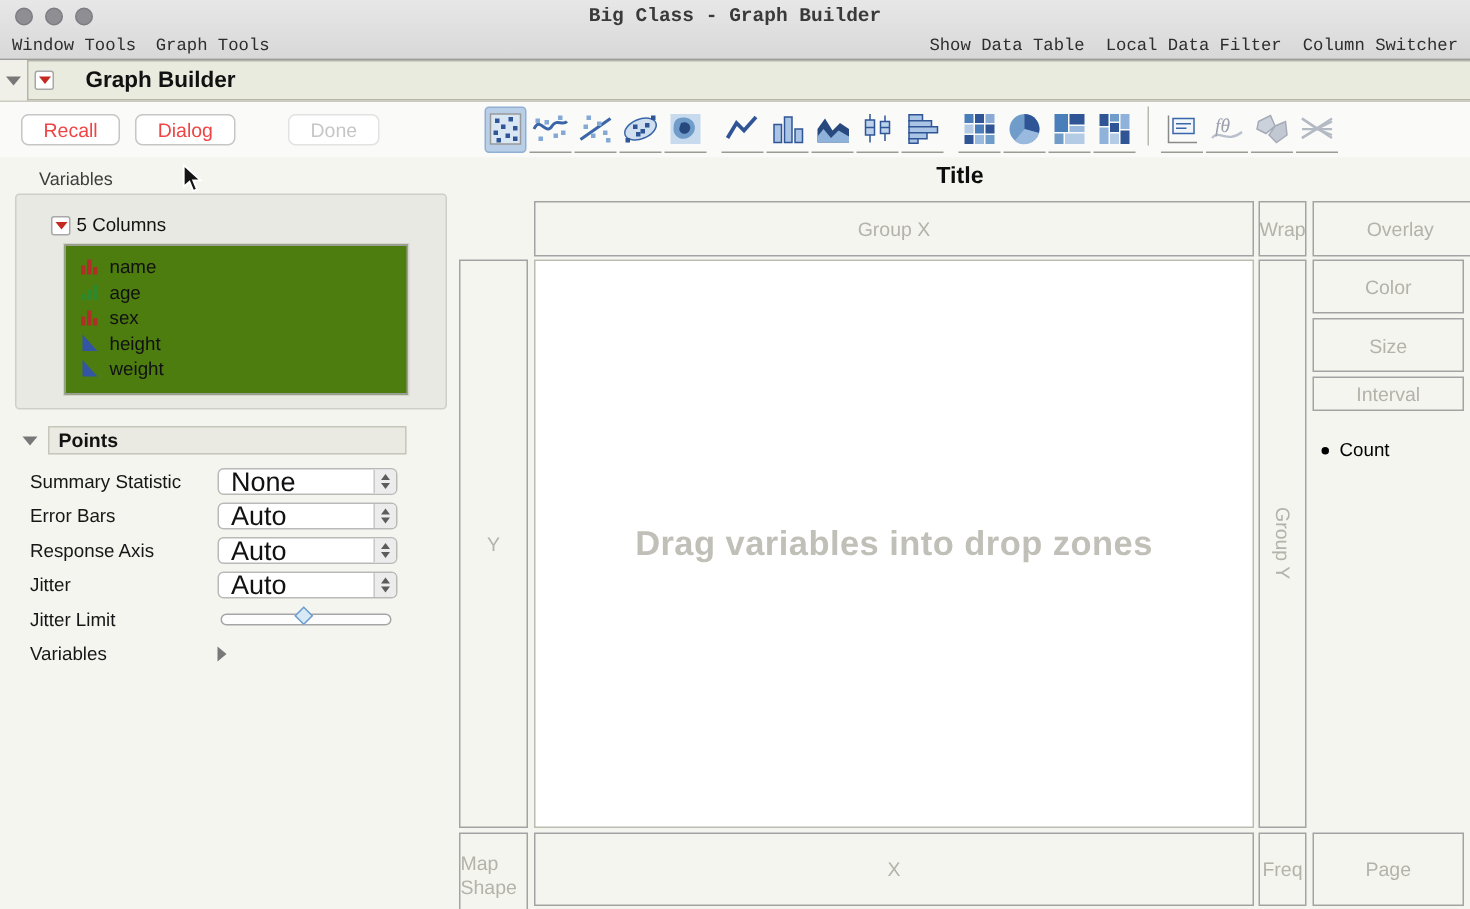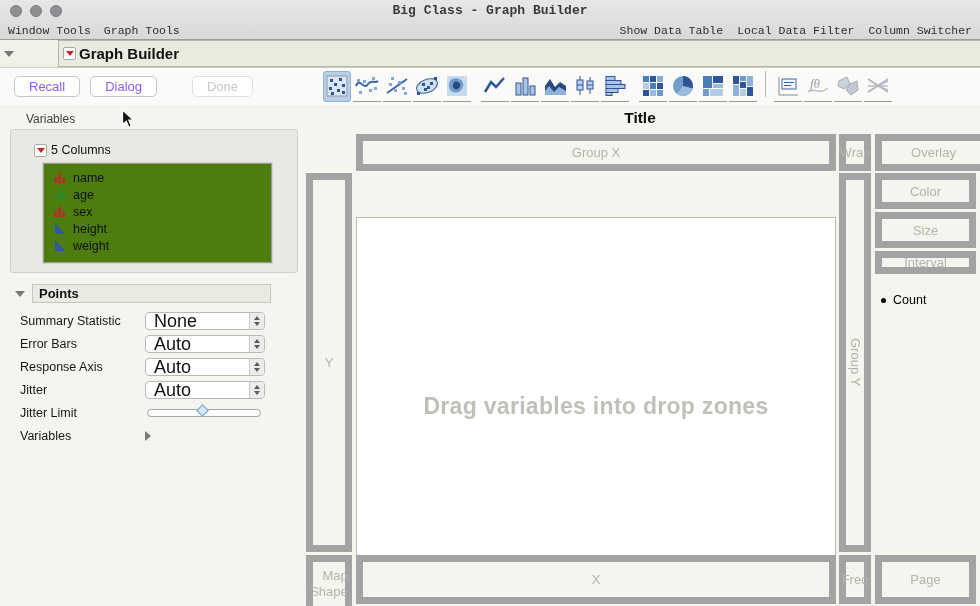--- a/index.html
+++ b/index.html
@@ -16,28 +16,28 @@
   .menurow { display:flex; align-items:center; height:17px; font-size:11.5px; color:#2e2e2e; padding:0 8px; }
   .menu-left { display:flex; gap:13px; }
   .menu-right { margin-left:auto; display:flex; gap:14px; }
   .menu-item { cursor:default; }
 
   
   .gb-header { height:28px; display:flex; align-items:stretch; background:#f0f0e8; border-bottom:1px solid #cccbc0; }
   .gb-disc { width:18px; display:flex; align-items:center; justify-content:center; }
   .disc-down { width:0; height:0; border-left:5px solid transparent; border-right:5px solid transparent; border-top:6px solid #787878; }
   .disc-right { width:0; height:0; border-top:5px solid transparent; border-bottom:5px solid transparent; border-left:6px solid #787878; }
-  .gb-box { flex:1; background:#e9ebdf; border:1px solid #b5b5aa; border-right:none; display:flex; align-items:center; padding-left:4px; gap:3px;margin-left:40px; }
+  .gb-box { flex:1; background:#e9ebdf; border:1px solid #b5b5aa; border-right:none; display:flex; align-items:center; padding-left:4px; gap:21px; }
   .rtri { width:13px; height:13px; background:#fff; border:1px solid #a8a8a8; border-radius:2px; display:inline-flex; align-items:center; justify-content:center; flex:none; }
   .rtri i { width:0; height:0; border-left:4px solid transparent; border-right:4px solid transparent; border-top:5px solid #c22a22; }
   .gb-title { font-size:15px; font-weight:bold; color:#111; }
 
   
   .toolbar { height:37px; background:#fafaf8; display:flex; align-items:center; }
-  .btn { margin-left:10px; height:21px; padding:0 14px; background:#fff; border:1px solid #c6c6c6; border-radius:5px; font-size:13px; color:#8b5cf6; display:flex; align-items:center; }
+  .btn { margin-left:10px; height:21px; padding:0 14px; background:#fff; border:1px solid #c6c6c6; border-radius:5px; font-size:13px; color:#ef4444; display:flex; align-items:center; }
   .btn:first-child { margin-left:14px; }
   .btn.disabled { color:#c6c6c6; border-color:#e2e2e2;margin-left:35px; }
   .tb-icons { margin-left:70px; display:flex; align-items:flex-start; height:32px; }
   .ticon { width:28px; height:31px; display:flex; align-items:center; justify-content:center; border-bottom:1px solid #9b9b93; margin-right:2px; }
   .ticon.sel { background:#b9cfe7; border:1px solid #8fb0d4; border-radius:3px; }
   .gap { margin-left:8px; }
   .tb-sep { width:1px; height:26px; background:#b9b9b1; margin:0 8px 0 6px; align-self:flex-start; }
 
   
   .content { display:flex; height:501px; background:#f5f5f0; }
@@ -59,31 +59,31 @@
   .dd-value { flex:1; font-size:18px; color:#111; padding-left:8px; line-height:16px; }
   .dd-step { width:15px; background:#ececec; border-left:1px solid #c9c9c9; display:flex; flex-direction:column; align-items:center; justify-content:center; gap:2px; }
   .tri-up { width:0; height:0; border-left:3px solid transparent; border-right:3px solid transparent; border-bottom:4px solid #5c5c5c; }
   .tri-dn { width:0; height:0; border-left:3px solid transparent; border-right:3px solid transparent; border-top:4px solid #5c5c5c; }
   .slider { position:relative; width:114px; height:8px; background:#fdfdfd; border:1px solid #a5a5a5; border-radius:4px; margin-left:2px; }
   .thumb { position:absolute; left:50%; top:50%; width:9px; height:9px; margin:-6.5px 0 0 -6.5px; background:#d7e8f7; border:1.5px solid #6d9cc8; transform:rotate(45deg); }
 
   
   .graph { position:relative; flex:1; }
   .g-title { position:absolute; top:4px; left:0; right:0; text-align:center; font-size:15.5px; font-weight:bold; color:#0d0d0d; }
-  .zone { position:absolute; border:7px solid #a3a3a3; background:#f5f5f0; color:#b3b3aa; font-size:13px; display:flex; align-items:center; justify-content:center; text-align:right; }
+  .zone { position:absolute; border:1px solid #a3a3a3; background:#f5f5f0; color:#b3b3aa; font-size:13px; display:flex; align-items:center; justify-content:center; text-align:left; }
   .z-group-x { left:56px; top:29px; width:480px; height:37px; }
   .z-wrap    { left:539px; top:29px; width:32px; height:37px; }
   .z-overlay { left:575px; top:29px; width:117px; height:37px; }
   .z-color   { left:575px; top:68px; width:101px; height:36px; }
   .z-size    { left:575px; top:107px; width:101px; height:36px; }
   .z-interval{ left:575px; top:146px; width:101px; height:23px; }
   .z-y       { left:6px; top:68px; width:46px; height:379px; }
   .z-group-y { left:539px; top:68px; width:32px; height:379px; }
   .z-group-y span { writing-mode:vertical-rl; }
-  .plot      { position:absolute; left:56px; top:68px; width:480px; height:379px; background:#fff; border:1px solid #bcbcb1; display:flex; align-items:center; justify-content:center;margin-top:44px; }
+  .plot      { position:absolute; left:56px; top:68px; width:480px; height:379px; background:#fff; border:1px solid #bcbcb1; display:flex; align-items:center; justify-content:center; }
   .placeholder { font-size:23px; font-weight:bold; color:#c0c0b8; letter-spacing:.3px; }
   .z-map-shape { left:6px; top:450px; width:46px; height:58px; line-height:1.25; }
   .z-x       { left:56px; top:450px; width:480px; height:49px; }
   .z-freq    { left:539px; top:450px; width:32px; height:49px; }
   .z-page    { left:575px; top:450px; width:101px; height:49px; }
   .count-row { position:absolute; left:581px; top:188px; display:flex; align-items:center; gap:7px; font-size:12.5px; color:#000; }
   .bullet { width:5px; height:5px; border-radius:50%; background:#000; }
 
   .cursor { position:absolute; left:121px; top:109px; z-index:20; pointer-events:none; }
 </style>

